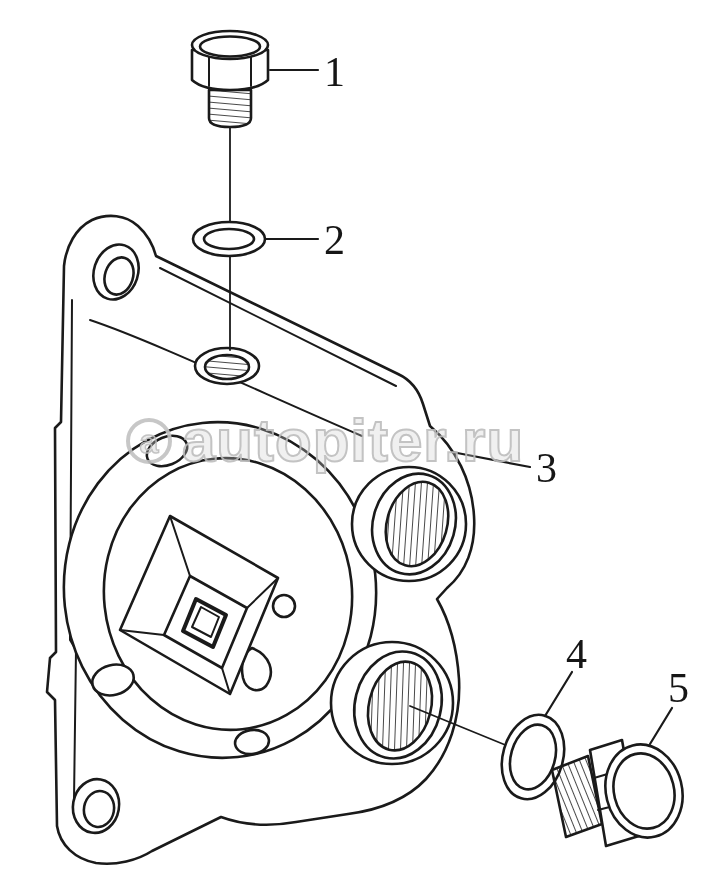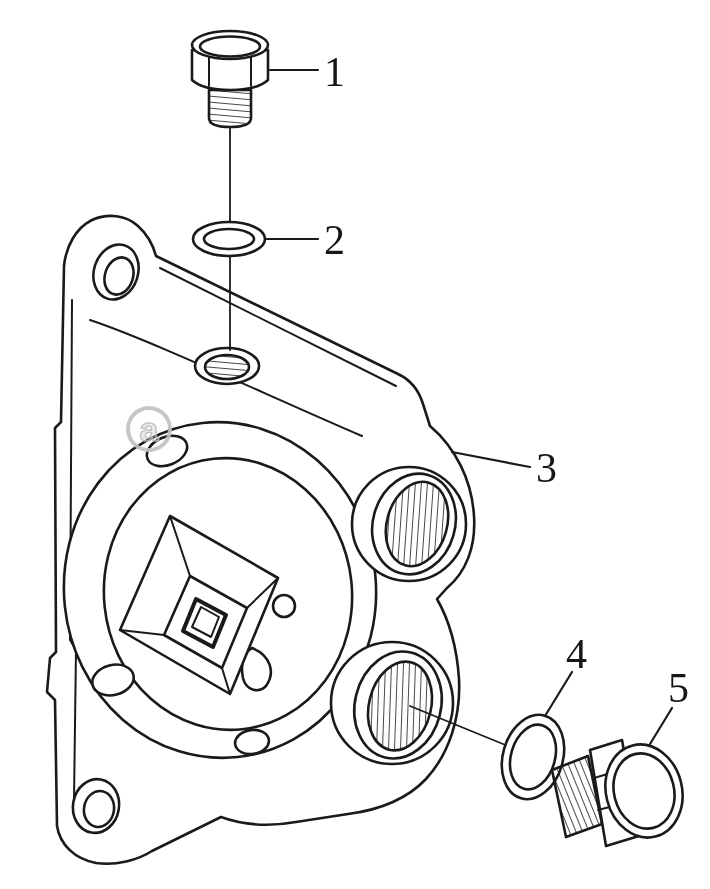--- a/index.html
+++ b/index.html
@@ -171,15 +171,16 @@
     <text class="callout-label" x="324" y="86">1</text>
     <text class="callout-label" x="324" y="254">2</text>
     <text class="callout-label" x="536" y="482">3</text>
     <text class="callout-label" x="566" y="668">4</text>
     <text class="callout-label" x="668" y="702">5</text>
   </g>
 </svg>
 
 <div class="watermark">
   <span class="wm-badge">a</span>
+  <span class="wm-text">autopiter.ru</span>
 </div>
 
 </div>
 
 </body></html>

